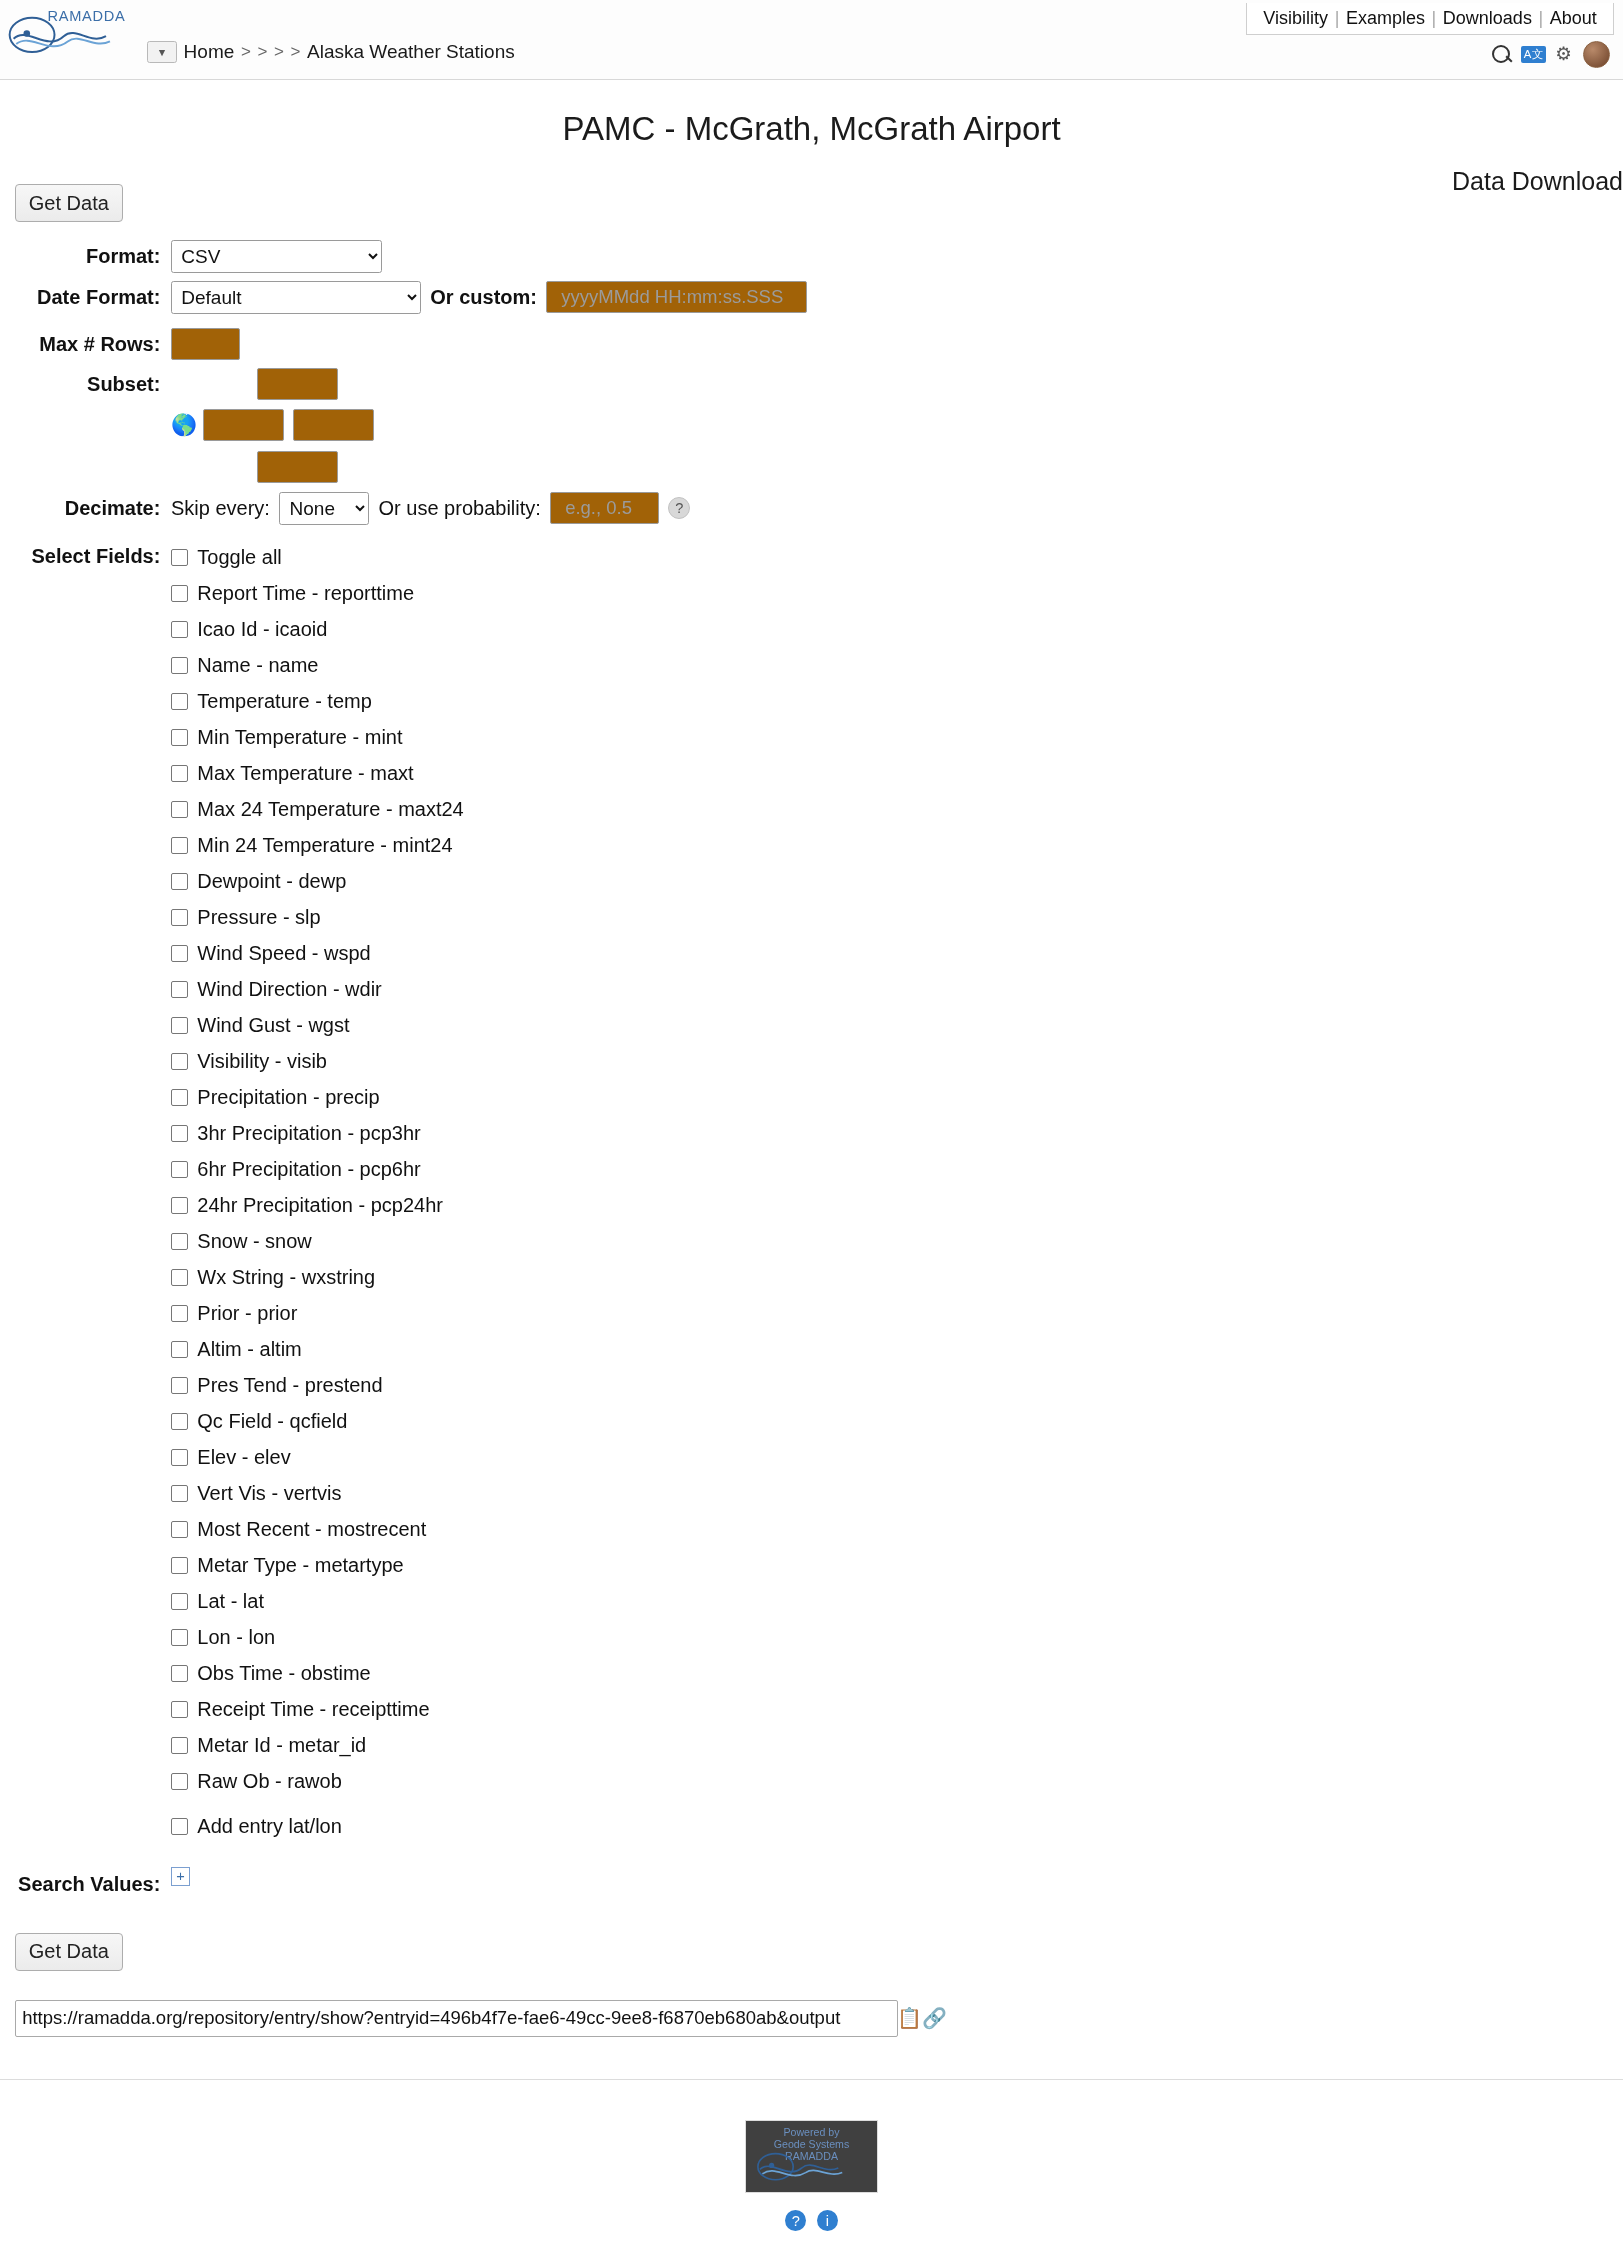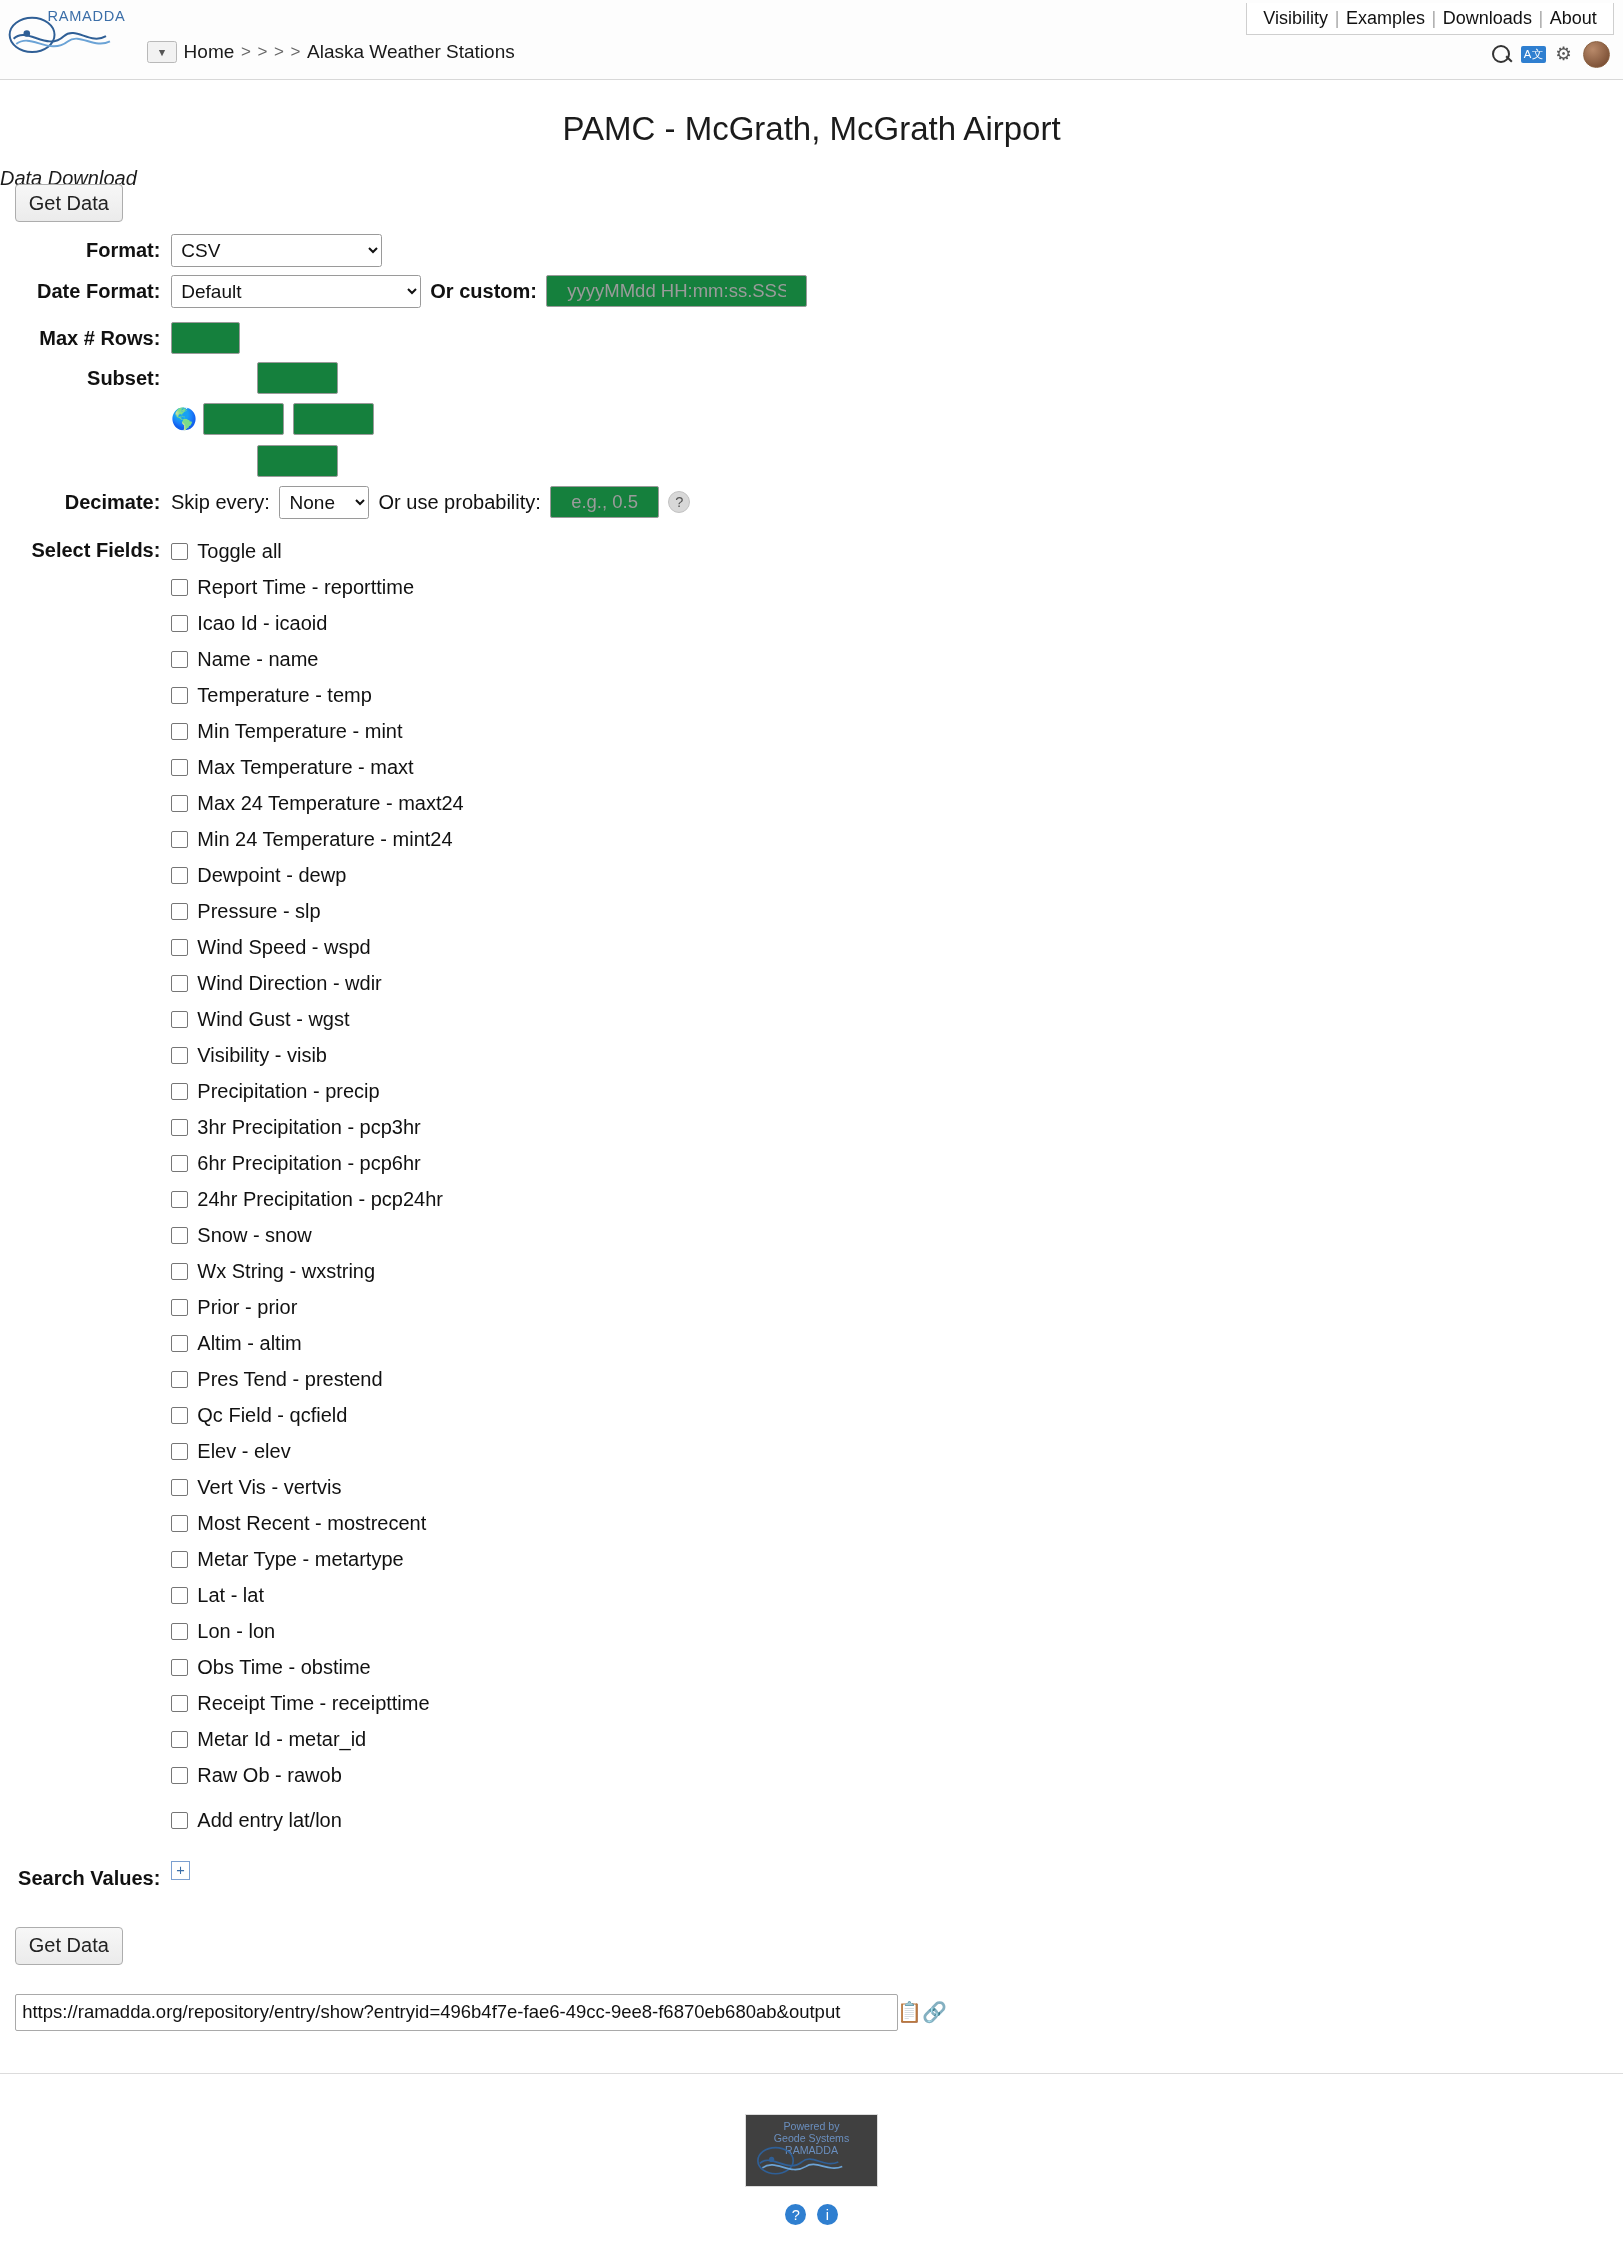--- a/index.html
+++ b/index.html
@@ -112,26 +112,25 @@
 
   
   .page-title {
     text-align: center;
     font-size: 33px;
     font-weight: 400;
     margin: 30px 0 0 0;
     color: #1b1b1b;
   }
   .page-subtitle {
-    text-align: left;
-    font-size: 20px;
+    text-align: right;
+    font-size: 25px;
     font-weight: 400;
     margin: 18.5px 0 0 0;
     color: #1b1b1b;
-    font-style: italic;
   }
 
   
   .btn {
     display: inline-block;
     border: 0.7px solid #adadad;
     background: linear-gradient(#f7f7f7, #ebebeb);
     border-radius: 4px;
     padding: 6.6px 13.2px;
     font-size: 20px;
@@ -172,24 +171,24 @@
     background: #fff;
     color: #111;
   }
   select.format { width: 211px; }
   select.dateformat { width: 250px; }
   select.decimate { width: 90px; }
 
   input[type="text"] {
     font-family: "Liberation Sans", sans-serif;
     font-size: 18.5px;
-    padding: 4px 20px;
+    padding: 4px 14px;
     border: 0.7px solid #9a9a9a;
     border-radius: 2px;
-    background: #15803d;
+    background: #a16207;
     color: #111;
     box-sizing: border-box;
   }
   input::placeholder { color: #9b9b9b; }
   .custom-date { width: 261px; }
   .subset-box { width: 81px; }
   .maxrows { width: 69px; height: 32px; }
   .prob { width: 109px; }
 
   .inline-label { font-weight: bold; font-size: 20px; color:#111; }

